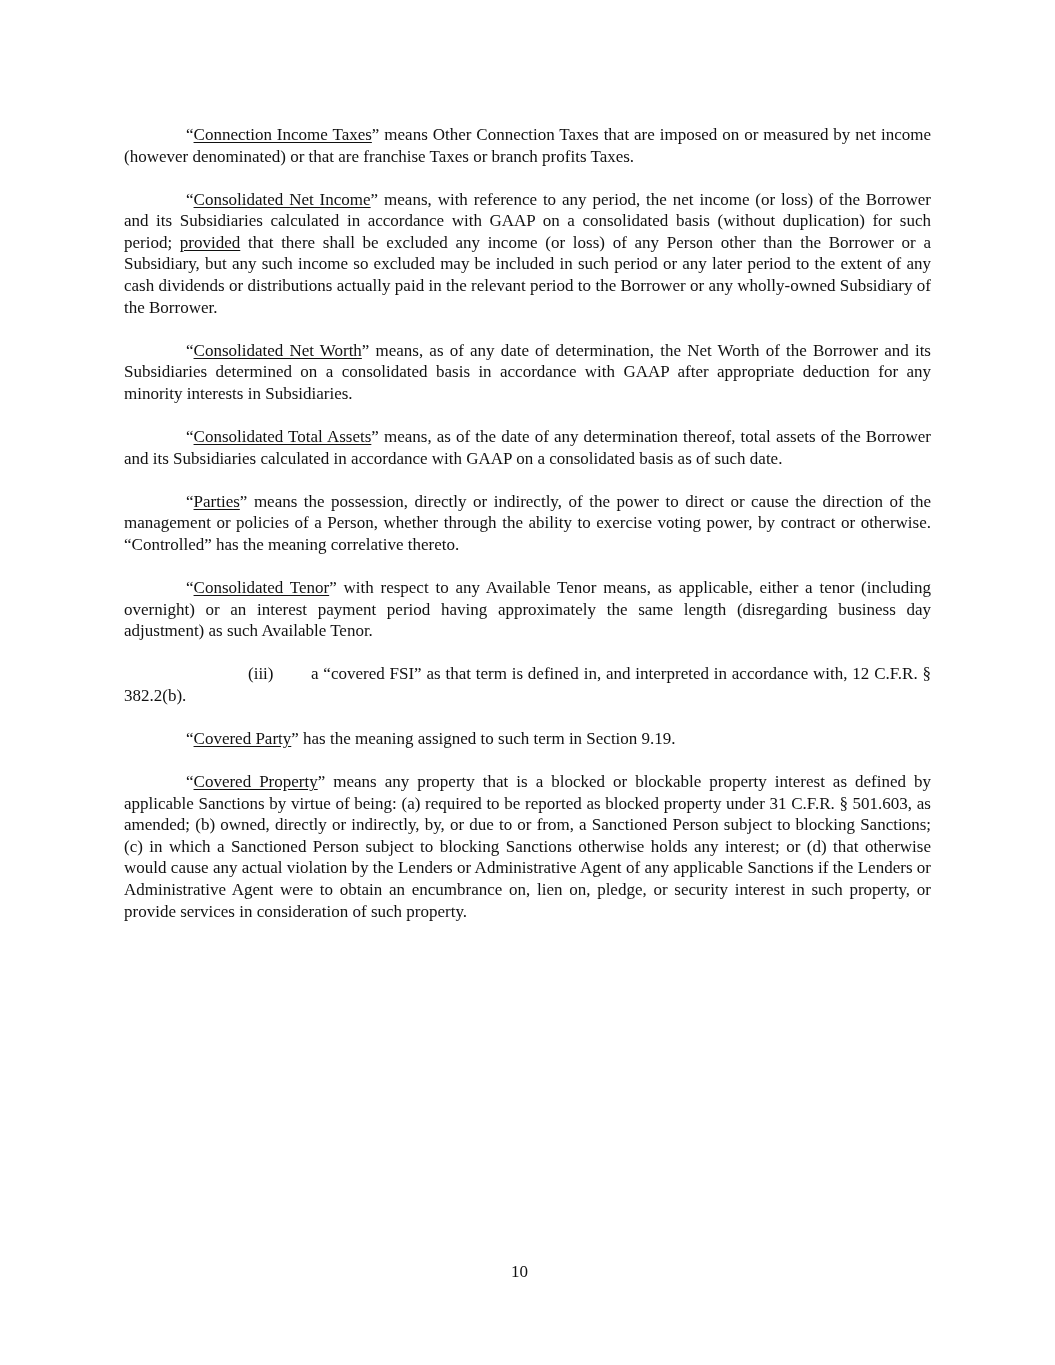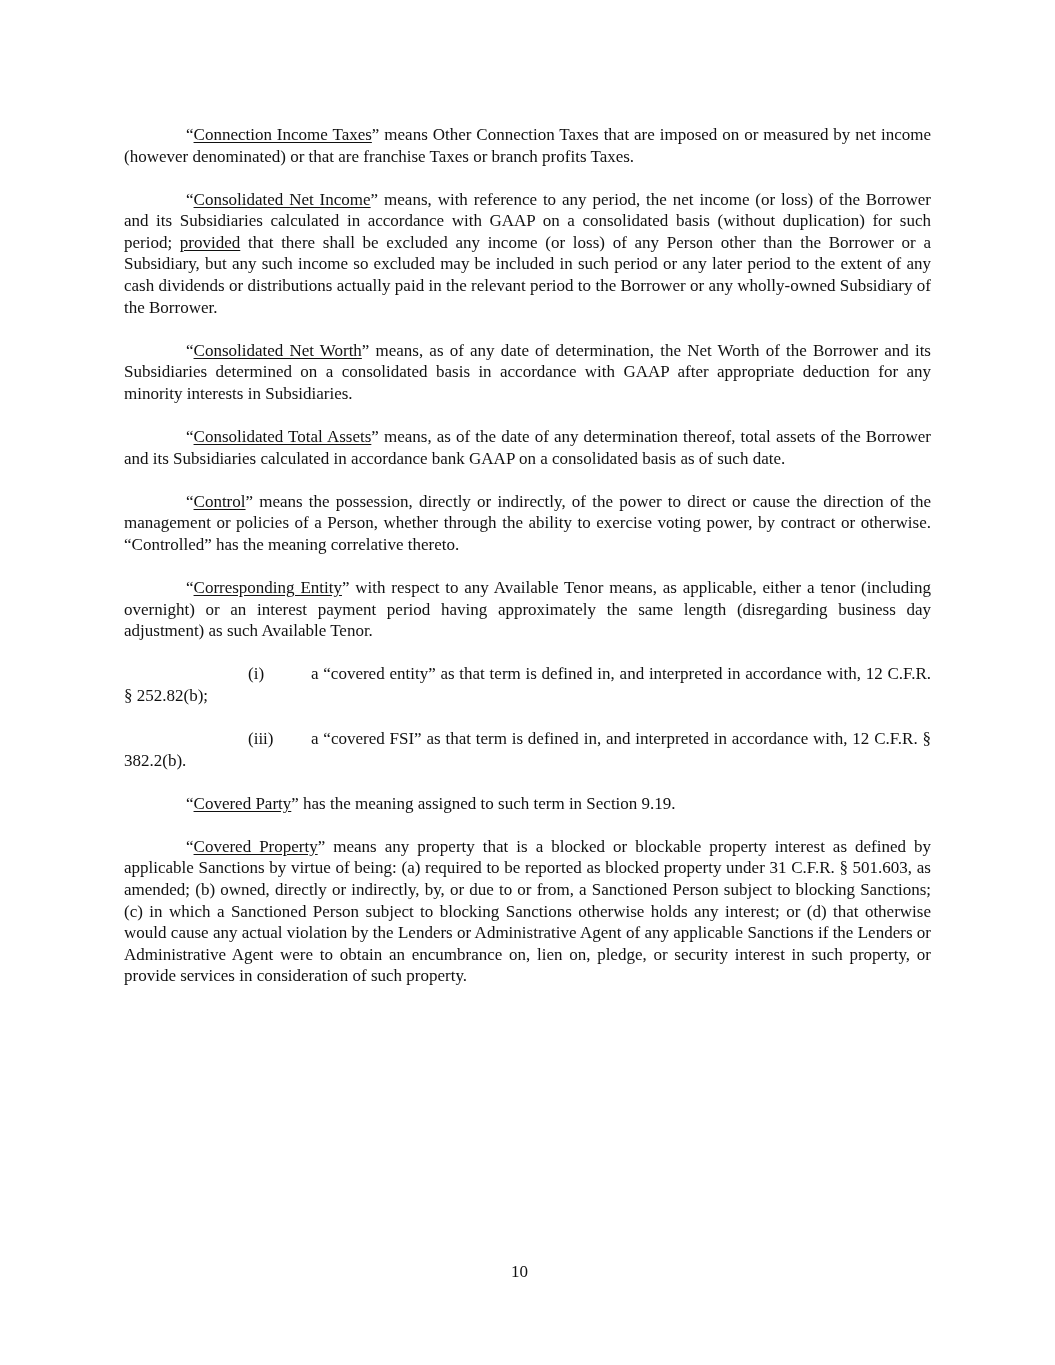--- a/index.html
+++ b/index.html
@@ -19,29 +19,28 @@
 <body>
 
 <div class="page">
 
   <p class="def"><span>“</span><span class="term">Connection Income Taxes</span><span>” means Other Connection Taxes that are imposed on or measured by net income (however denominated) or that are franchise Taxes or branch profits Taxes.</span></p>
 
   <p class="def"><span>“</span><span class="term">Consolidated Net Income</span><span>” means, with reference to any period, the net income (or loss) of the Borrower and its Subsidiaries calculated in accordance with GAAP on a consolidated basis (without duplication) for such period; </span><span class="u">provided</span><span> that there shall be excluded any income (or loss) of any Person other than the Borrower or a Subsidiary, but any such income so excluded may be included in such period or any later period to the extent of any cash dividends or distributions actually paid in the relevant period to the Borrower or any wholly-owned Subsidiary of the Borrower.</span></p>
 
   <p class="def"><span>“</span><span class="term">Consolidated Net Worth</span><span>” means, as of any date of determination, the Net Worth of the Borrower and its Subsidiaries determined on a consolidated basis in accordance with GAAP after appropriate deduction for any minority interests in Subsidiaries.</span></p>
 
-  <p class="def"><span>“</span><span class="term">Consolidated Total Assets</span><span>” means, as of the date of any determination thereof, total assets of the Borrower and its Subsidiaries calculated in accordance bank GAAP on a consolidated basis as of such date.</span></p>
+  <p class="def"><span>“</span><span class="term">Consolidated Total Assets</span><span>” means, as of the date of any determination thereof, total assets of the Borrower and its Subsidiaries calculated in accordance with GAAP on a consolidated basis as of such date.</span></p>
 
-  <p class="def"><span>“</span><span class="term">Control</span><span>” means the possession, directly or indirectly, of the power to direct or cause the direction of the management or policies of a Person, whether through the ability to exercise voting power, by contract or otherwise.  “Controlled” has the meaning correlative thereto.</span></p>
+  <p class="def"><span>“</span><span class="term">Parties</span><span>” means the possession, directly or indirectly, of the power to direct or cause the direction of the management or policies of a Person, whether through the ability to exercise voting power, by contract or otherwise.  “Controlled” has the meaning correlative thereto.</span></p>
 
 
-  <p class="def"><span>“</span><span class="term">Corresponding Entity</span><span>” with respect to any Available Tenor means, as applicable, either a tenor (including overnight) or an interest payment period having approximately the same length (disregarding business day adjustment) as such Available Tenor.</span></p>
+  <p class="def"><span>“</span><span class="term">Consolidated Tenor</span><span>” with respect to any Available Tenor means, as applicable, either a tenor (including overnight) or an interest payment period having approximately the same length (disregarding business day adjustment) as such Available Tenor.</span></p>
 
 
-  <p class="item"><span class="num">(i)</span><span>a “covered entity” as that term is defined in, and interpreted in accordance with, 12 C.F.R. § 252.82(b);</span></p>
 
 
   <p class="item"><span class="num">(iii)</span><span>a “covered FSI” as that term is defined in, and interpreted in accordance with, 12 C.F.R. § 382.2(b).</span></p>
 
   <p class="def"><span>“</span><span class="term">Covered Party</span><span>” has the meaning assigned to such term in Section 9.19.</span></p>
 
   <p class="def"><span>“</span><span class="term">Covered Property</span><span>” means any property that is a blocked or blockable property interest as defined by applicable Sanctions by virtue of being: (a) required to be reported as blocked property under 31 C.F.R. § 501.603, as amended; (b) owned, directly or indirectly, by, or due to or from, a Sanctioned Person subject to blocking Sanctions; (c) in which a Sanctioned Person subject to blocking Sanctions otherwise holds any interest; or (d) that otherwise would cause any actual violation by the Lenders or Administrative Agent of any applicable Sanctions if the Lenders or Administrative Agent were to obtain an encumbrance on, lien on, pledge, or security interest in such property, or provide services in consideration of such property.</span></p>
 
 
 </div>

